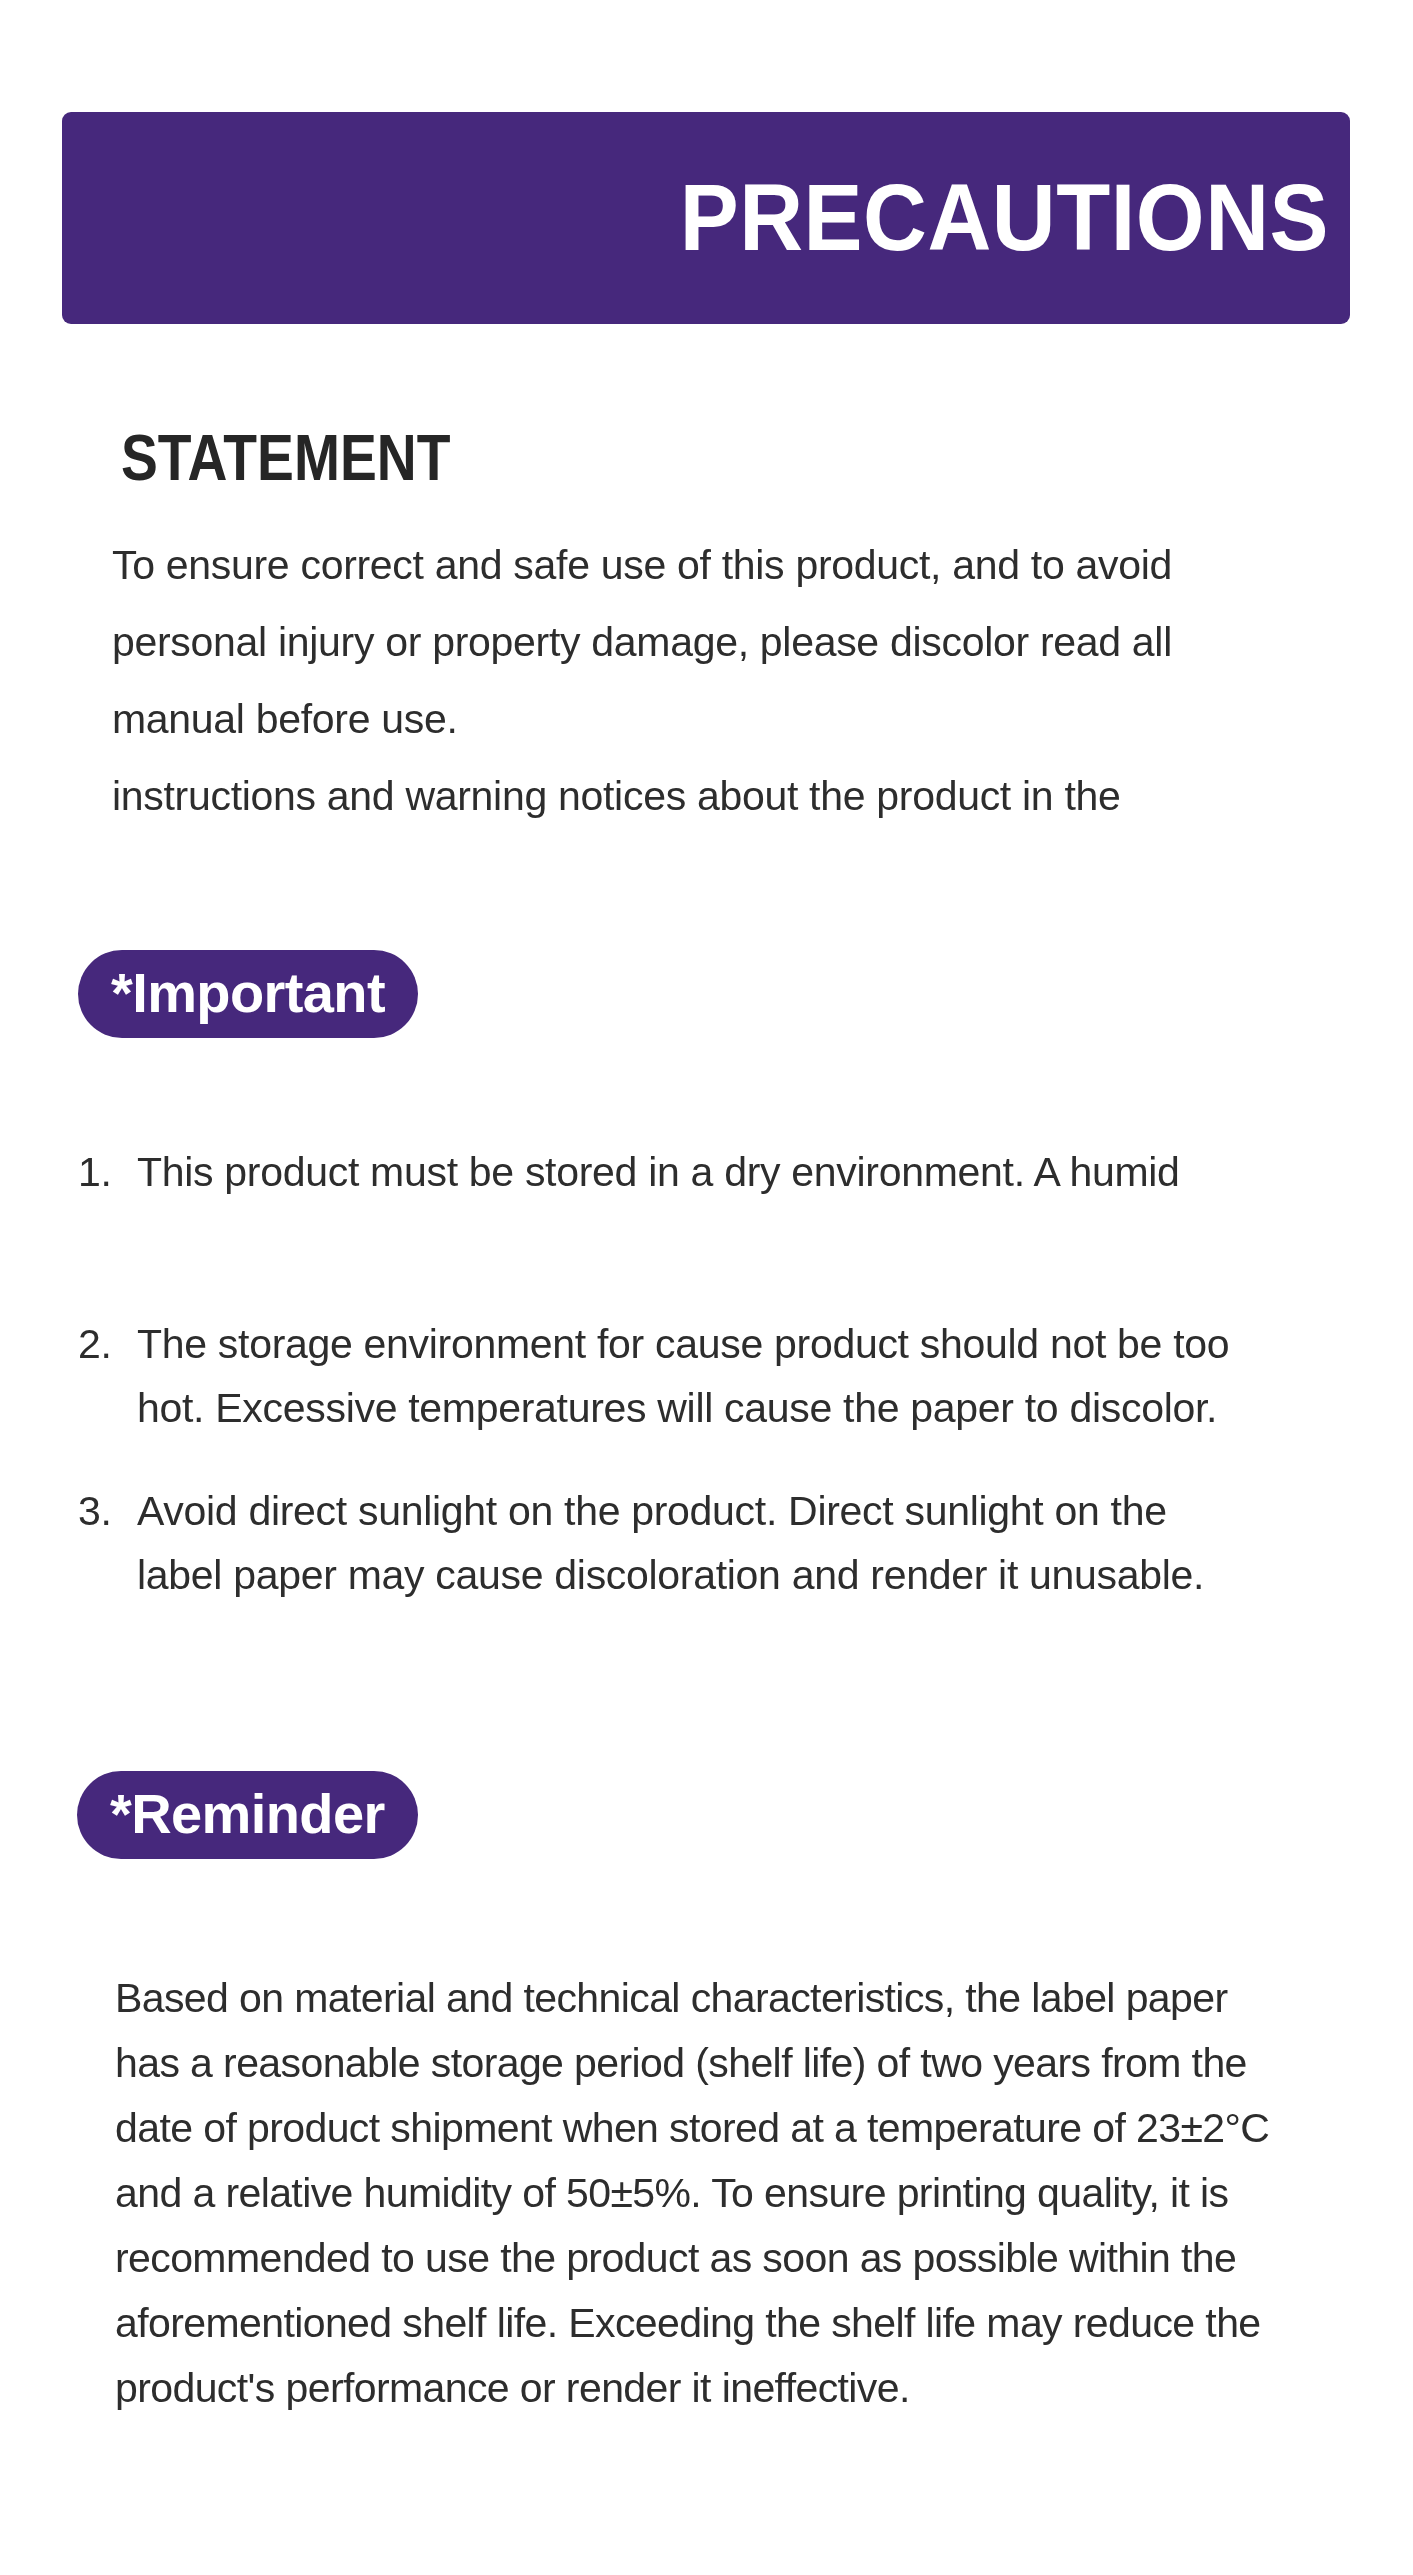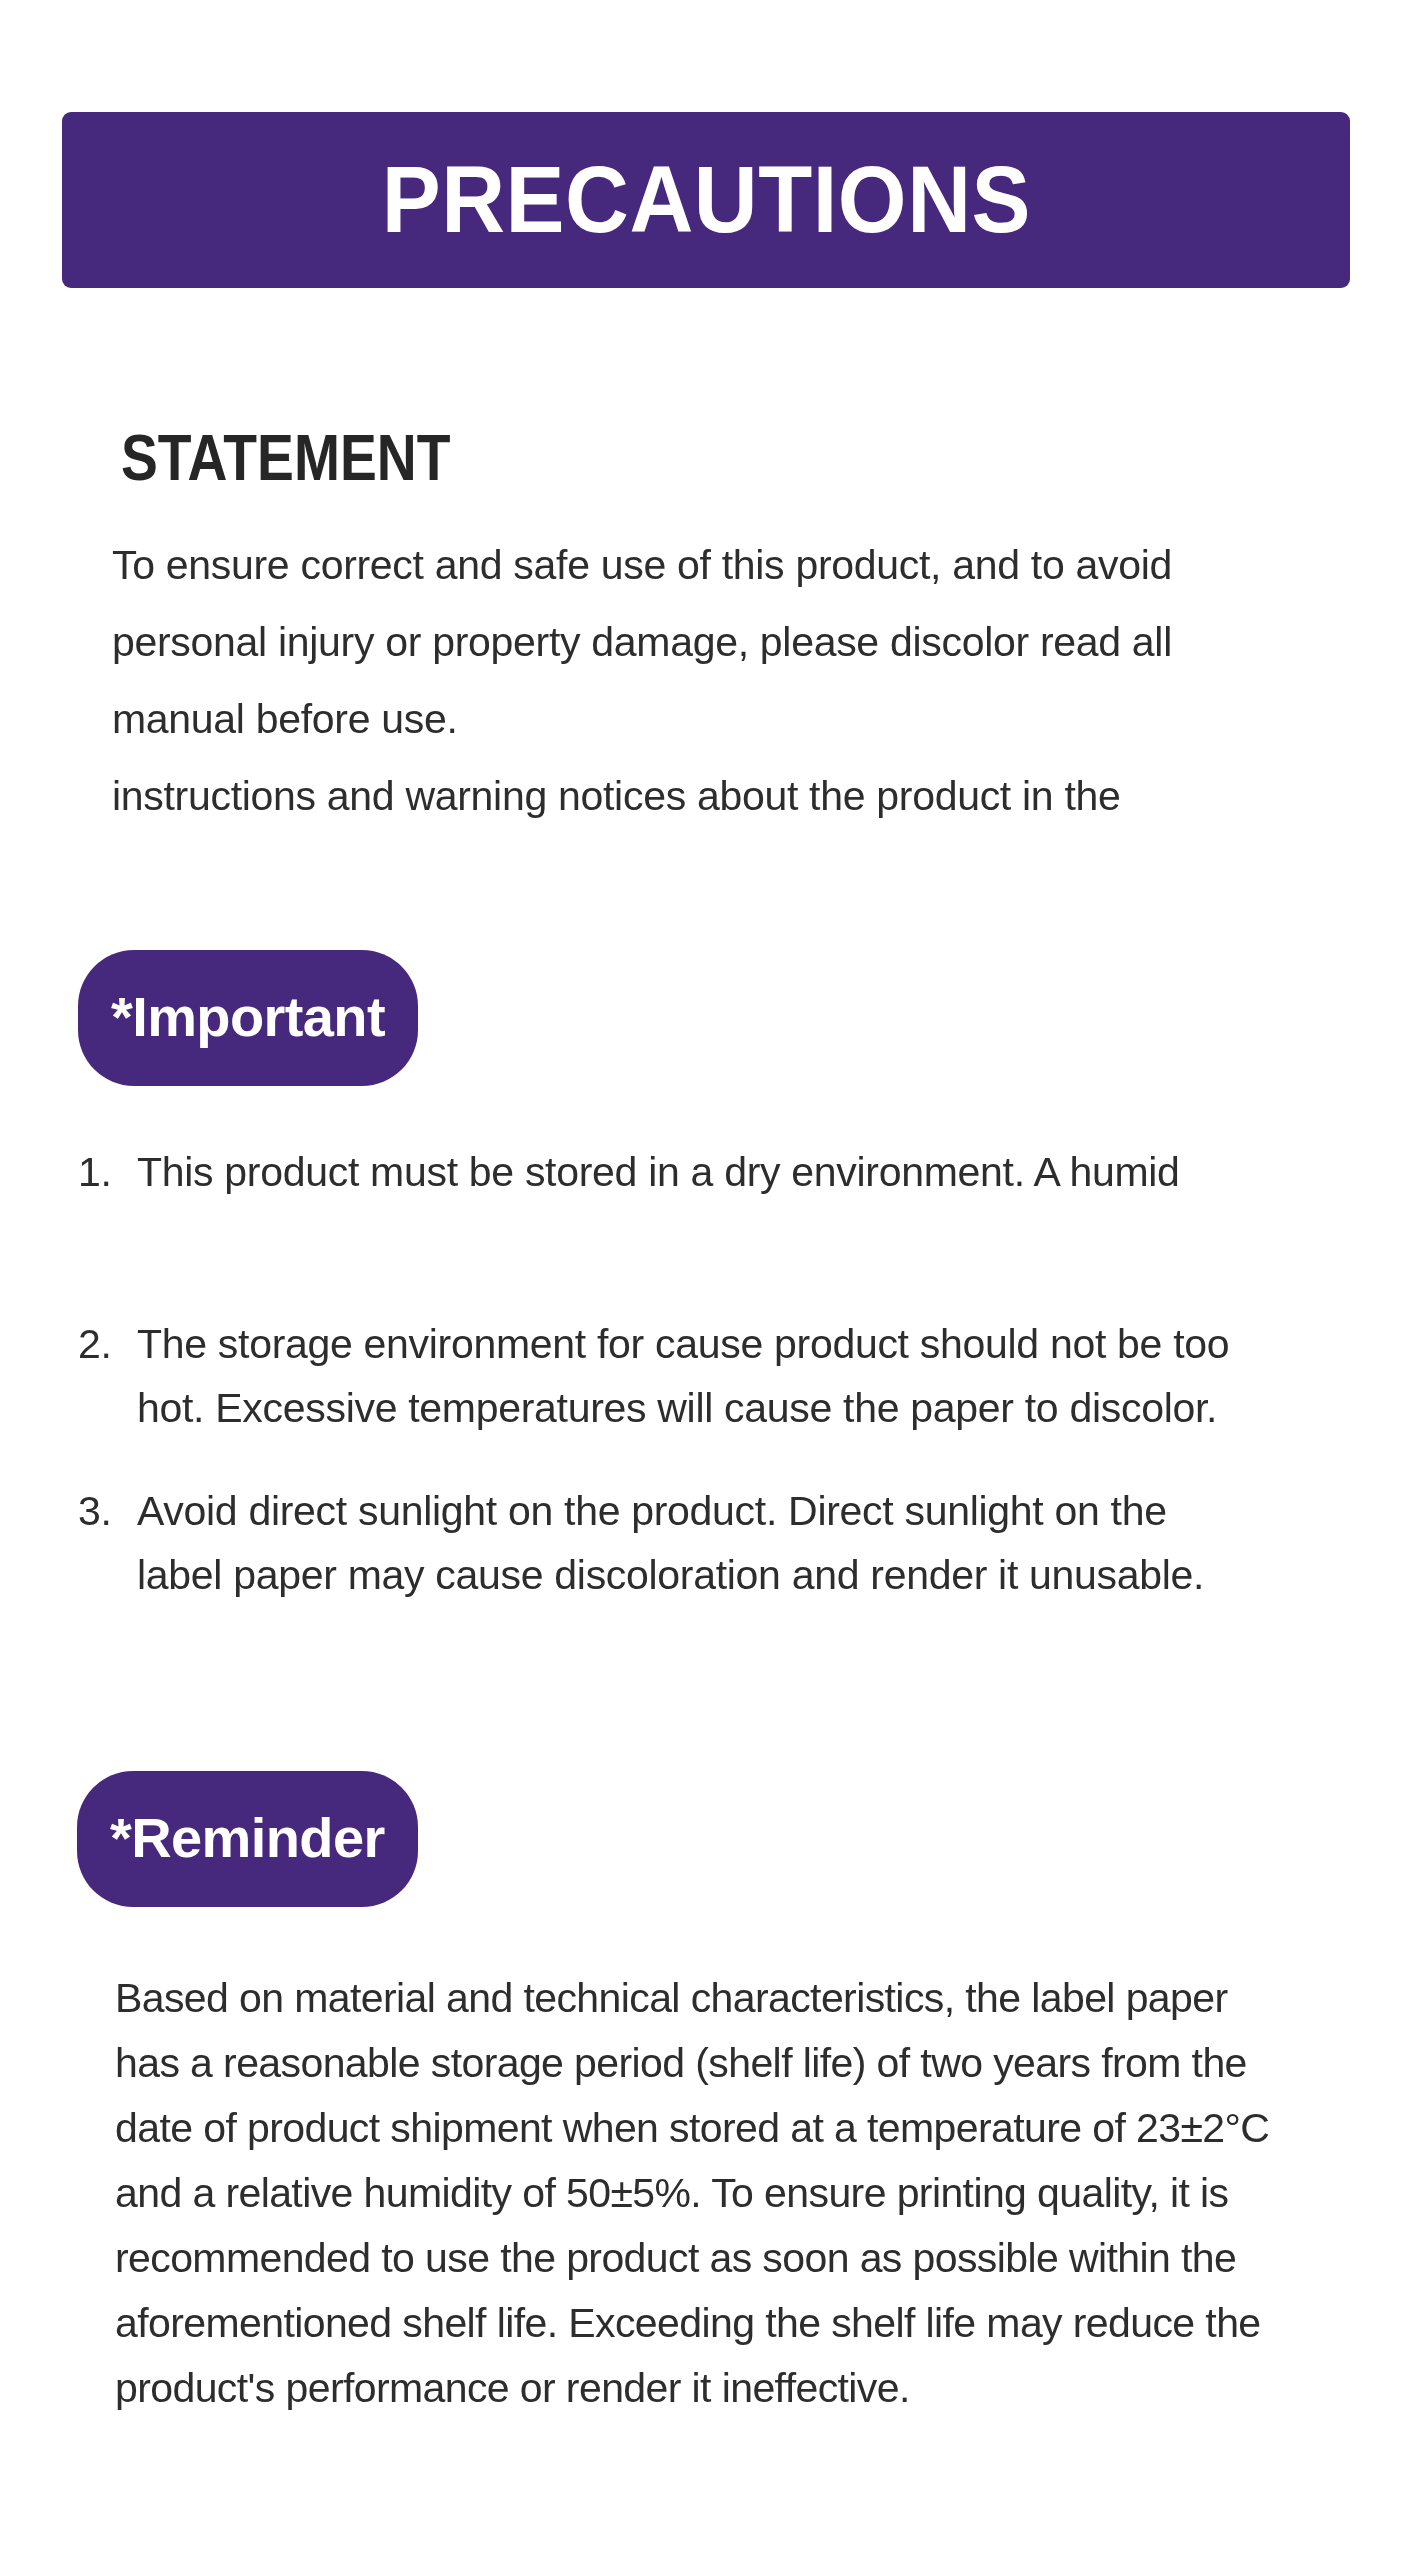--- a/index.html
+++ b/index.html
@@ -10,24 +10,24 @@
     background: #ffffff;
     overflow: hidden;
     font-family: "Liberation Sans", sans-serif;
     color: #2d2d2d;
   }
 
   
   .banner {
     position: absolute;
     left: 62px; top: 112px;
-    width: 1288px; height: 176px;
+    width: 1288px; height: 212px;
     background: var(--accent, #46287c);
     border-radius: 9px;
-    display: flex; align-items: center; justify-content: center;
+    display: flex; align-items: center; justify-content: flex-end;
   }
   .banner-title {
     margin: 0;
     font-size: 94px;
     font-weight: bold;
     line-height: 1;
     color: #ffffff;
     letter-spacing: 0.6px;
     transform: scaleX(0.94);
     transform-origin: 50% 50%;
@@ -52,21 +52,21 @@
   .para .line { white-space: nowrap; }
   .statement-para {
     left: 112px; top: 527px;
     line-height: 77px;
     letter-spacing: -0.3px;
   }
 
   
   .pill {
     position: absolute;
-    height: 136px;
+    height: 88px;
     border-radius: 56px;
     background: var(--accent, #46287c);
     display: flex; align-items: center;
     padding: 0 33px 3.4px 33px;
     box-sizing: border-box;
   }
   .pill-label {
     font-size: 56px;
     font-weight: bold;
     color: #ffffff;

